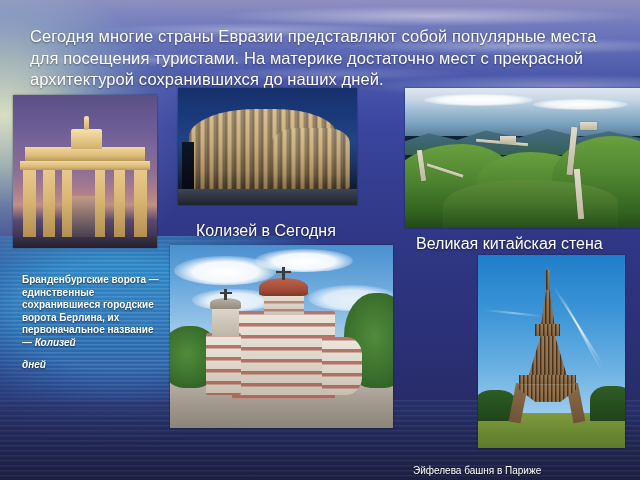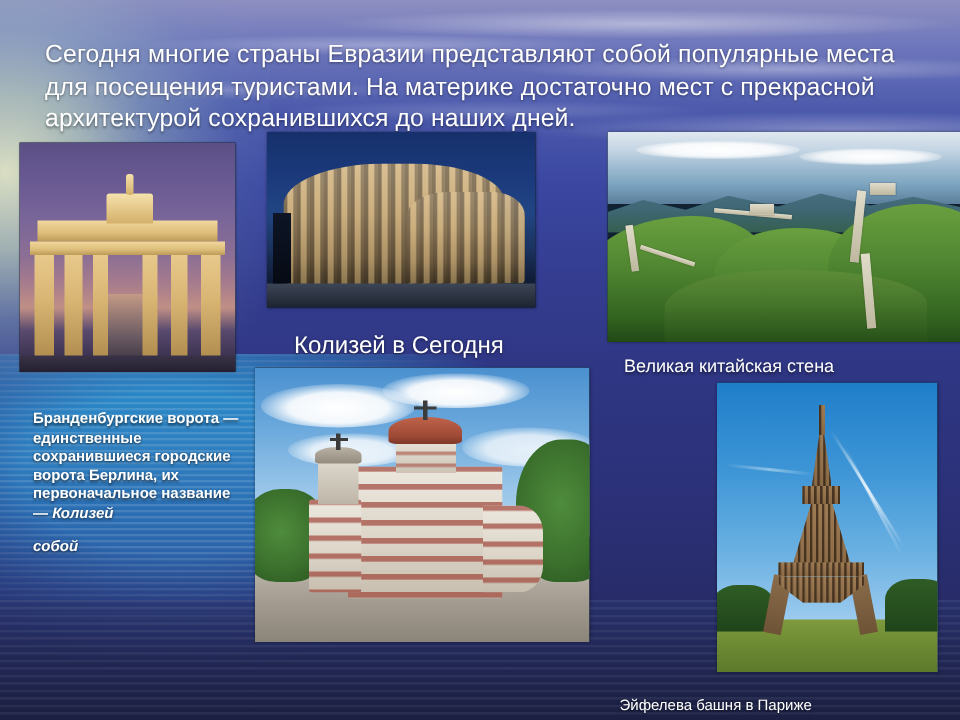--- a/index.html
+++ b/index.html
@@ -268,21 +268,21 @@
     text-shadow: 0 1px 2px rgba(0,0,0,0.55);
     white-space: pre-line;
   }
   #caption-colosseum {
     left: 196px; top: 221px;
     font-size: 16px; line-height: 20px;
   }
   #caption-greatwall {
     left: 416px; top: 234px;
     width: 190px;
-    font-size: 12px; line-height: 20px;
+    font-size: 16px; line-height: 20px;
   }
   #caption-brandenburg {
     left: 22px; top: 274px;
     width: 140px;
     font-size: 10px;
     line-height: 12.6px;
     font-weight: bold;
     text-shadow: 0 1px 2px rgba(0,0,0,0.65);
   }
   #caption-brandenburg .ital { font-style: italic; }
@@ -402,18 +402,18 @@
     <div class="ef-part" style="left:28%;top:62%;width:39%;height:5%;"></div>
     <div class="ef-leg" style="left:26%;top:67%;width:8%;height:20%;transform:rotate(11deg);"></div>
     <div class="ef-leg" style="left:60%;top:67%;width:8%;height:20%;transform:rotate(-11deg);"></div>
     <div class="ef-part" style="left:28%;top:67%;width:39%;height:9%;clip-path:polygon(0 0,100% 0,100% 30%,72% 100%,28% 100%,0 30%);"></div>
   </div>
 
   <div class="caption" id="caption-colosseum">Колизей в Сегодня</div>
 
   <div class="caption" id="caption-greatwall">Великая китайская стена</div>
 
-  <div class="caption" id="caption-brandenburg"><span>Бранденбургские ворота — единственные сохранившиеся городские ворота Берлина, их первоначальное название — </span><span class="ital">Колизей</span><span class="tail">собой</span></div>
+  <div class="caption" id="caption-brandenburg"><span>Бранденбургские ворота — единственные сохранившиеся городские ворота Берлина, их первоначальное название — </span><span class="ital">Колизей</span><span class="tail">дней</span></div>
 
 
   <div class="caption" id="caption-eiffel">Эйфелева башня в Париже</div>
 
 </div>
 
 </body></html>

